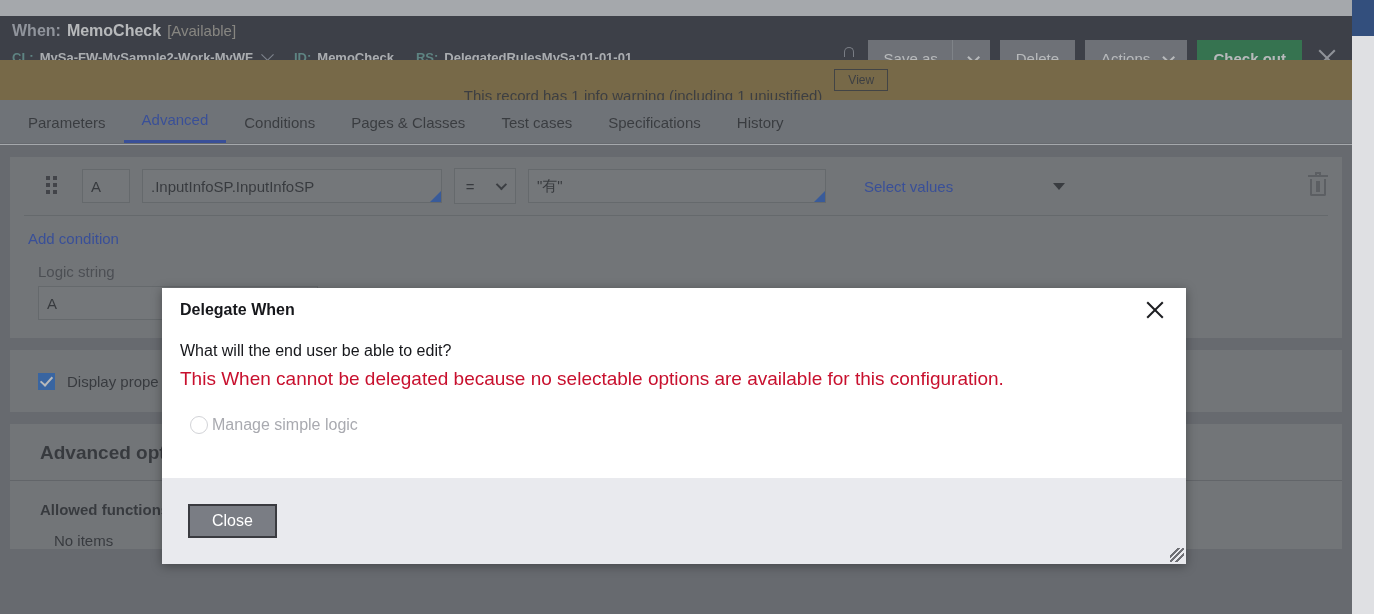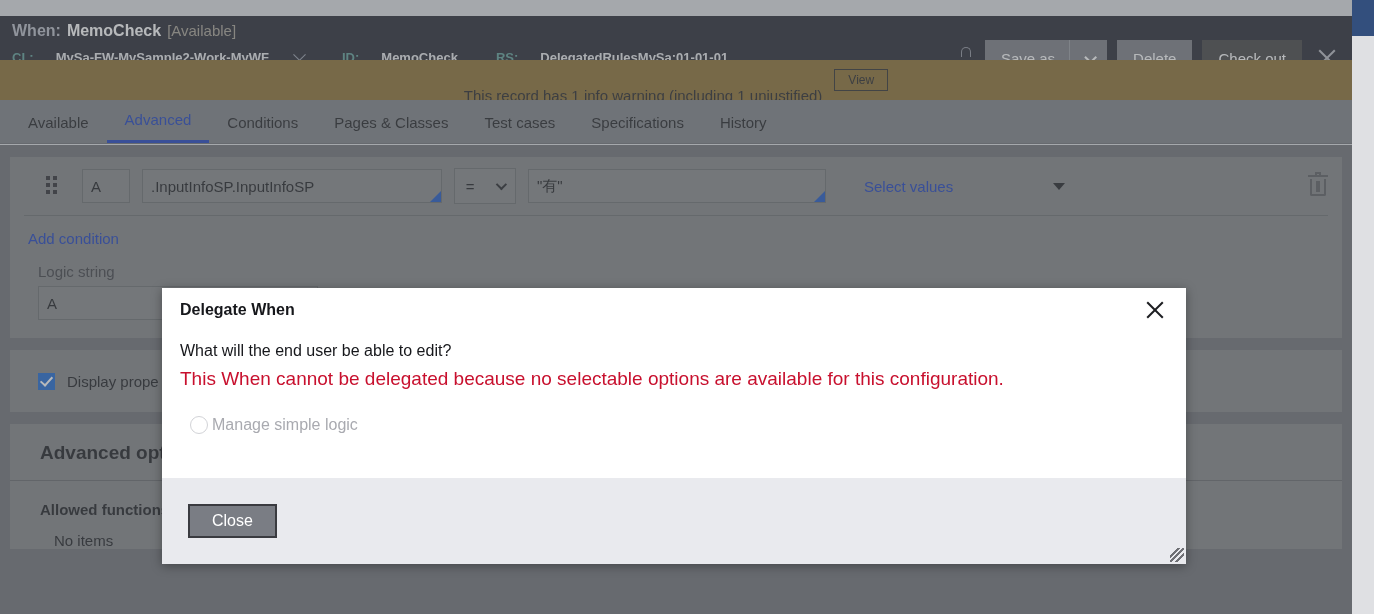--- a/index.html
+++ b/index.html
@@ -19,36 +19,36 @@
 
   
   .app { position:absolute; left:0; top:0; width:1352px; height:614px; overflow:hidden; }
 
   
   .hdr { position:absolute; left:0; top:0; width:1352px; height:60px; background:#22242f;margin-top:16px; }
   .hdr-line1 { position:absolute; left:12px; top:6px; display:flex; align-items:baseline; gap:6px; }
   .hdr-when { color:#b9bcc6; font-size:16px; font-weight:bold; }
   .hdr-name { color:#ffffff; font-size:16px; font-weight:bold; }
   .hdr-avail { color:#a8a296; font-size:15px; }
-  .hdr-line2 { position:absolute; left:12px; top:34px; display:flex; align-items:center; gap:22px; white-space:nowrap; }
+  .hdr-line2 { position:absolute; left:12px; top:34px; display:flex; align-items:center; gap:6px; white-space:nowrap; }
   .lbl { color:#5e9e98; font-size:13px; font-weight:bold; }
   .val { color:#e8e9ec; font-size:13px; font-weight:bold; }
   .caret-sm { display:inline-block; width:9px; height:9px; border-right:1.6px solid #9aa0ad; border-bottom:1.6px solid #9aa0ad;
               transform:rotate(45deg) translate(-2px,-2px); margin-left:4px; }
   .hdr-right { position:absolute; right:10px; top:20px; display:flex; align-items:center; gap:10px; height:44px; }
   .lock-ico { width:18px; height:22px; position:relative; }
   .lock-ico .body { position:absolute; left:0; bottom:0; width:18px; height:13px; border:1.6px solid #8f939d; border-radius:2px; }
   .lock-ico .shackle { position:absolute; left:4px; top:0; width:10px; height:10px; border:1.6px solid #8f939d; border-bottom:none;
                        border-radius:5px 5px 0 0; }
   .btn { background:#7a7d84; color:#fff; border:none; height:36px; padding:0 16px; font-size:15px;
          font-family:"Liberation Sans",sans-serif; cursor:pointer; }
   .btn.split-main { padding-right:14px; border-right:1px solid #9a9da3; }
   .btn.split-arrow { padding:0 14px; }
   .btn-group { display:flex; }
-  .btn-primary { background:#404040; color:#fff; font-weight:normal; }
+  .btn-primary { background:#15803d; color:#fff; font-weight:bold; }
   .chev { display:inline-block; width:9px; height:9px; border-right:2px solid #fff; border-bottom:2px solid #fff;
           transform:rotate(45deg) translateY(-3px); }
   .x-close { width:30px; height:30px; position:relative; cursor:pointer; }
   .x-close:before, .x-close:after { content:""; position:absolute; left:4px; top:14px; width:22px; height:2px; background:#b7bac1; }
   .x-close:before { transform:rotate(45deg); } .x-close:after { transform:rotate(-45deg); }
 
   
   .warn { position:absolute; left:0; top:60px; width:1352px; height:40px; background:#8a6d2f;
           display:flex; align-items:center; justify-content:center; gap:12px; }
   .warn-txt { color:#1f2024; font-size:15px;margin-top:31px; }
@@ -167,32 +167,36 @@
       <div class="hdr-right">
         <span class="lock-ico">
           <span class="shackle"></span>
             <span class="body"></span>
         </span>
         <span class="btn-group">
           <button class="btn split-main">Save as</button>
           <button class="btn split-arrow"><i class="chev"></i></button>
         </span>
         <button class="btn">Delete</button>
+        <button class="btn">
+          <span>Actions</span>
+          <i class="chev" style="margin-left:8px"></i>
+        </button>
         <button class="btn btn-primary">Check out</button>
         <span class="x-close"></span>
       </div>
     </div>
 
     <div class="warn">
       <span class="warn-txt">This record has 1 info warning (including 1 unjustified)</span>
       <button class="warn-btn">View</button>
     </div>
 
     <div class="tabs">
-      <div class="tab">Available</div>
+      <div class="tab">Parameters</div>
       <div class="tab active">Advanced</div>
       <div class="tab">Conditions</div>
       <div class="tab">Pages &amp; Classes</div>
       <div class="tab">Test cases</div>
       <div class="tab">Specifications</div>
       <div class="tab">History</div>
     </div>
 
     <div class="body">
 

